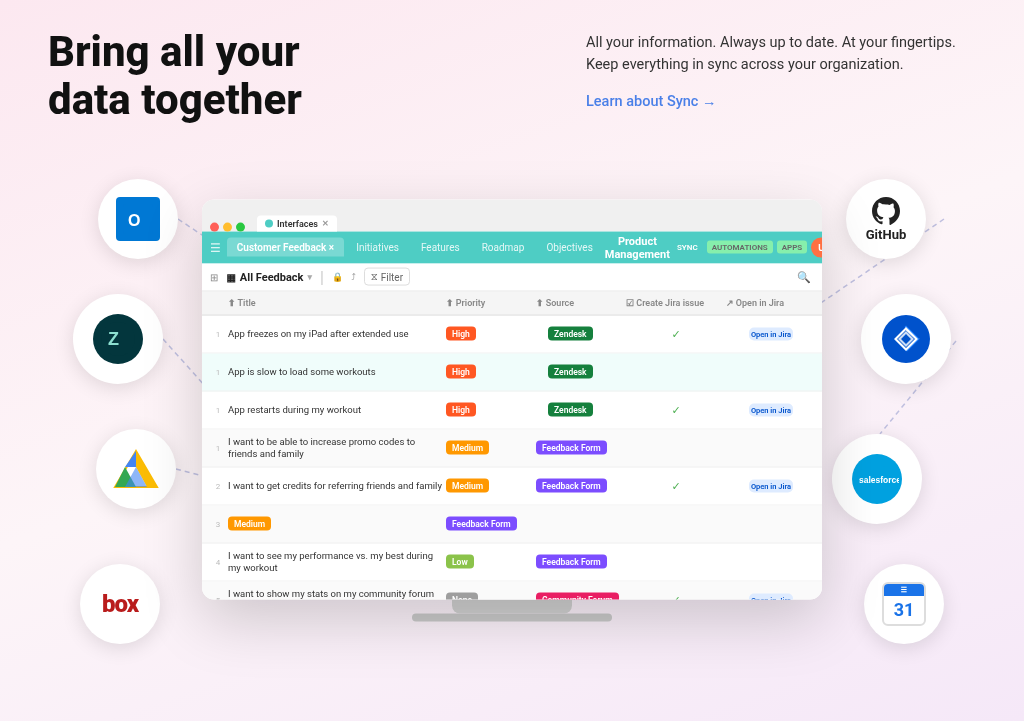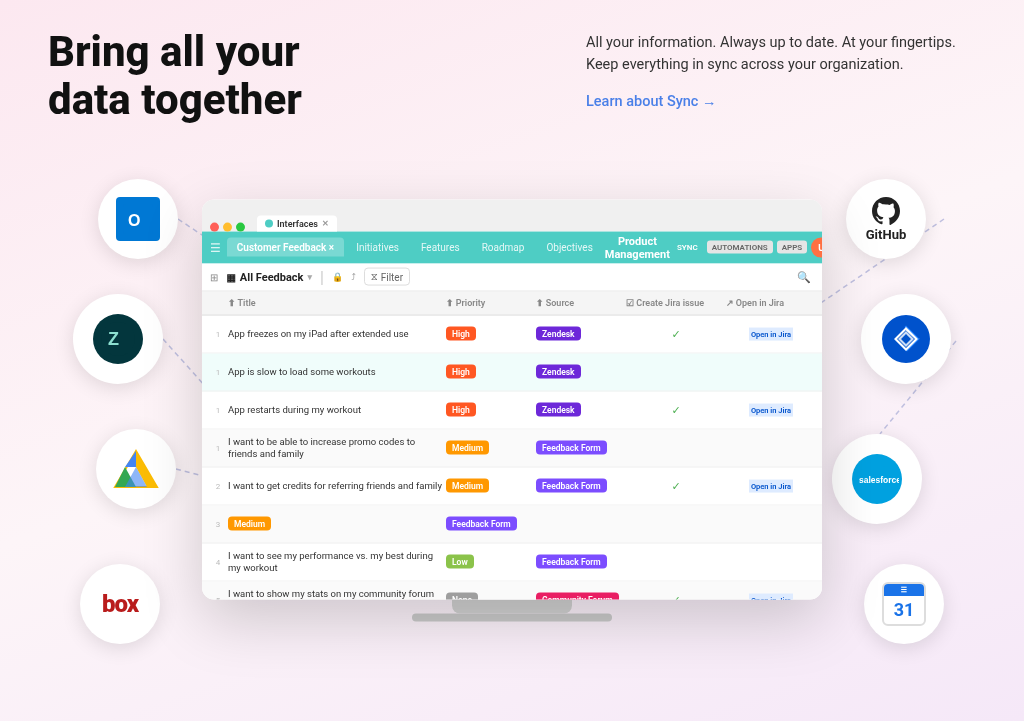--- a/index.html
+++ b/index.html
@@ -121,21 +121,21 @@
       display: flex; align-items: center; justify-content: center;
       font-size: 9px; color: #fff; font-weight: 700;
     }
     .badge {
       font-size: 8px;
       padding: 2px 5px;
       border-radius: 3px;
       font-weight: 600;
     }
     .badge-green { background: #4ecdc4; color: #fff; }
-    .badge-gray { background: #e5e5e5; color: #666; }
+    .badge-gray { background: #86efac; color: #666; }
 
     
     .toolbar {
       background: #fff;
       display: flex;
       align-items: center;
       height: 28px;
       padding: 0 8px;
       border-bottom: 1px solid #e5e5e5;
       gap: 8px;
@@ -199,28 +199,28 @@
       border-radius: 4px;
       font-size: 8.5px;
       font-weight: 600;
       color: #fff;
       white-space: nowrap;
     }
     .tag-high { background: #ff5722; }
     .tag-medium { background: #ff9800; }
     .tag-low { background: #8bc34a; }
     .tag-none { background: #9e9e9e; }
-    .tag-zendesk { background: #6d28d9; }
+    .tag-zendesk { background: #15803d; margin-left: 12px; }
     .tag-feedback { background: #7c4dff; }
     .tag-community { background: #e91e63; }
 
     .open-in-jira {
       display: inline-block;
       padding: 2px 2px;
-      border-radius: 0;
+      border-radius: 5px;
       font-size: 7.5px;
       font-weight: 600;
       color: #0052cc;
       background: #deebff;
       white-space: nowrap;
     }
     .check-mark { color: #4caf50; font-size: 11px; }
     .cell-center { display: flex; align-items: center; justify-content: center; }
 
     

